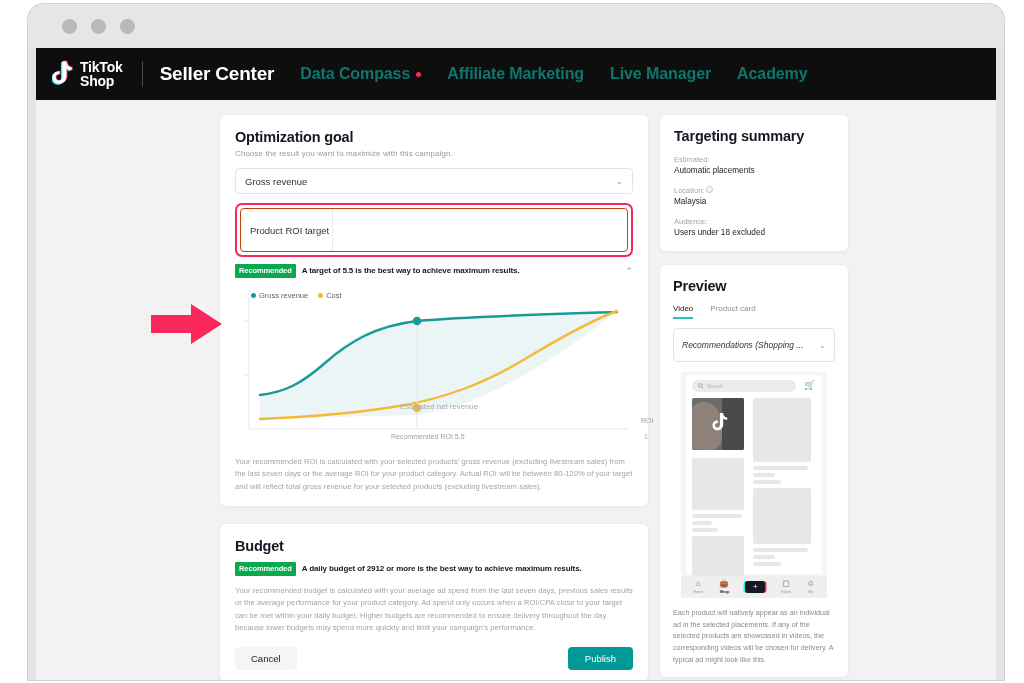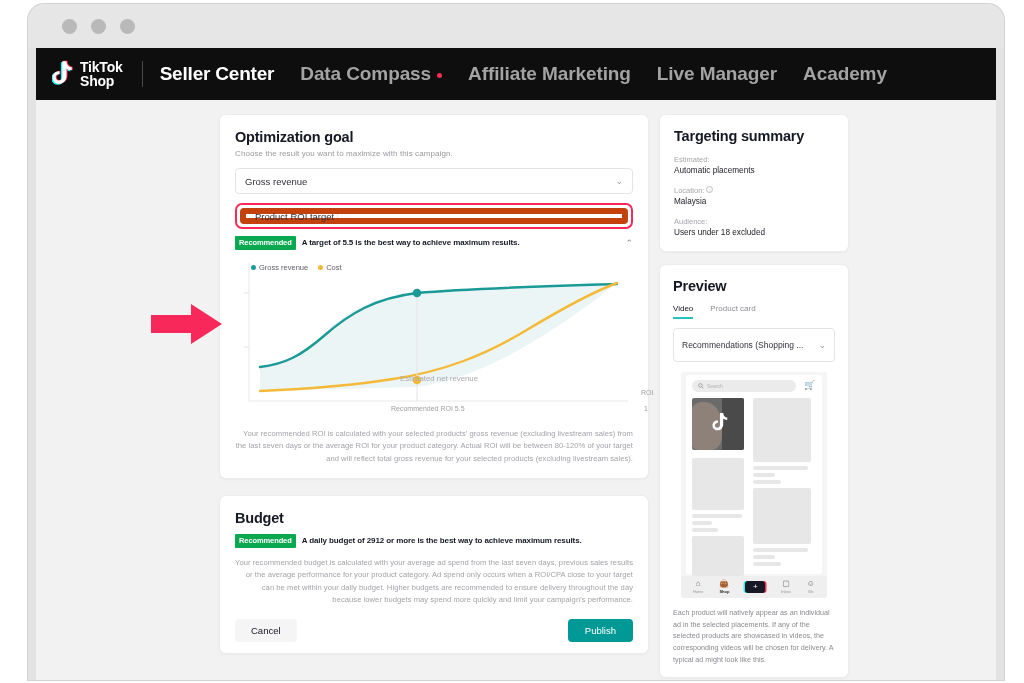--- a/index.html
+++ b/index.html
@@ -37,21 +37,21 @@
     padding-left:16px; color:#fff;
   }
   #logo-wrap{ display:flex; align-items:flex-start; gap:6px; }
   .note-svg{ display:block; }
   #logo-text{ line-height:1; }
   #logo-text .l1{ font-size:14px; font-weight:bold; letter-spacing:-.2px; }
   #logo-text .l2{ font-size:14px; font-weight:bold; letter-spacing:-.2px; }
   #nav-divider{ width:1px; height:26px; background:#4a4a4a; margin:0 17px 0 19px; }
   #nav-title{ font-size:19px; font-weight:bold; letter-spacing:-.2px; margin-right:26px; }
   .nav-item{
-    font-size:19px; font-weight:bold; letter-spacing:-.1px; color:#a3a3a3;
+    font-size:16px; font-weight:bold; letter-spacing:-.1px; color:#0f766e;
     margin-right:26px; position:relative; white-space:nowrap;
   }
   .nav-dot{
     display:inline-block; width:5px; height:5px; border-radius:50%;
     background:#fe2c55; margin-left:6px; vertical-align:2px;
   }
 
   
   #page{
     position:absolute; left:0; top:52px; right:0; bottom:0;
@@ -75,21 +75,21 @@
     display:flex; align-items:center; padding:0 9px;
     font-size:9.5px; color:#31313a;
   }
   .chev{ margin-left:auto; color:#9b9ba1; font-size:9px; }
 
   .roi-row-outer{
     margin-top:9px; border:2.5px solid #f8285a; border-radius:7px;
     padding:3px; position:relative;
   }
   .roi-row{
-    height:16px; border:6px solid #c2410c; border-radius:4px; display:flex; align-items:stretch;
+    height:44px; border:1px solid #c2410c; border-radius:4px; display:flex; align-items:stretch;
     background:#fff;
   }
   .roi-label{
     width:92px; display:flex; align-items:center; padding-left:9px;
     font-size:9.5px; color:#31313a; border-right:1px solid #e9e9eb;
   }
   .roi-value{
     flex:1; display:flex; align-items:center; padding-left:10px;
     font-size:9.5px; color:#161823;
   }
@@ -110,21 +110,21 @@
     position:absolute; left:16px; top:4px; display:flex; gap:10px; align-items:center;
   }
   .lg{ display:flex; align-items:center; gap:3px; font-size:7.5px; color:#5d5d66; }
   .lg-dot{ width:5px; height:5px; border-radius:50%; }
   #chart-svg{ display:block; }
   .axis-cap{
     position:absolute; font-size:7px; color:#a0a0a6;margin-left:20px;
   }
 
   .note-text{
-    font-size:7.6px; line-height:1.65; color:#a3a3a9; margin-top:9px; letter-spacing:.05px;text-align:right;
+    font-size:7.6px; line-height:1.65; color:#a3a3a9; margin-top:9px; letter-spacing:.05px;
   }
 
   
   #card-budget{ margin-top:16px; padding:14px 15px 11px 15px; }
   .budget-row{
     margin-top:10px; height:24px; border:1px solid #e4e4e6; border-radius:4px;
     display:flex; align-items:stretch; width:268px; position:relative;
   }
   .budget-label{
     width:84px; display:flex; align-items:center; padding-left:9px;
@@ -163,21 +163,21 @@
     color:#bfbfc4; vertical-align:1px; margin-left:2px;
   }
 
   #card-preview{ margin-top:12px; padding:13px 13px 12px 13px; }
   #pv-tabs{ display:flex; gap:17px; margin-top:10px; }
   .pv-tab{ font-size:8px; color:#8d8d94; padding-bottom:4px; }
   .pv-tab.active{ color:#161823; border-bottom:2px solid #25c2bd; }
 
   #pv-select{
     margin-top:9px; height:22px; border:1px solid #e4e4e6; border-radius:4px;
-    display:flex; align-items:center; padding:16px 8px; font-size:8.5px; color:#31313a;
+    display:flex; align-items:center; padding:16px 8px; font-size:8.5px; color:#31313a;font-style:italic;
   }
 
   
   #phone{
     margin:10px auto 0 auto; width:146px; height:226px; background:#f5f5f5;
     border-radius:3px; position:relative; overflow:hidden;
   }
   #ph-search{
     position:absolute; left:11px; top:8px; width:104px; height:12px;
     background:#ebebeb; border-radius:6px; display:flex; align-items:center;

